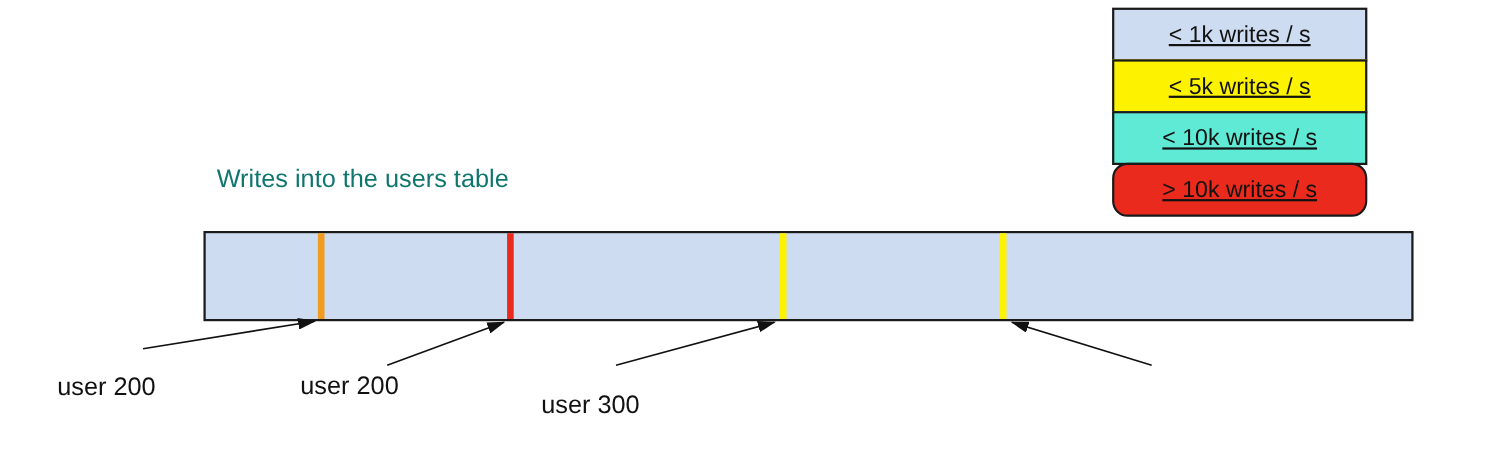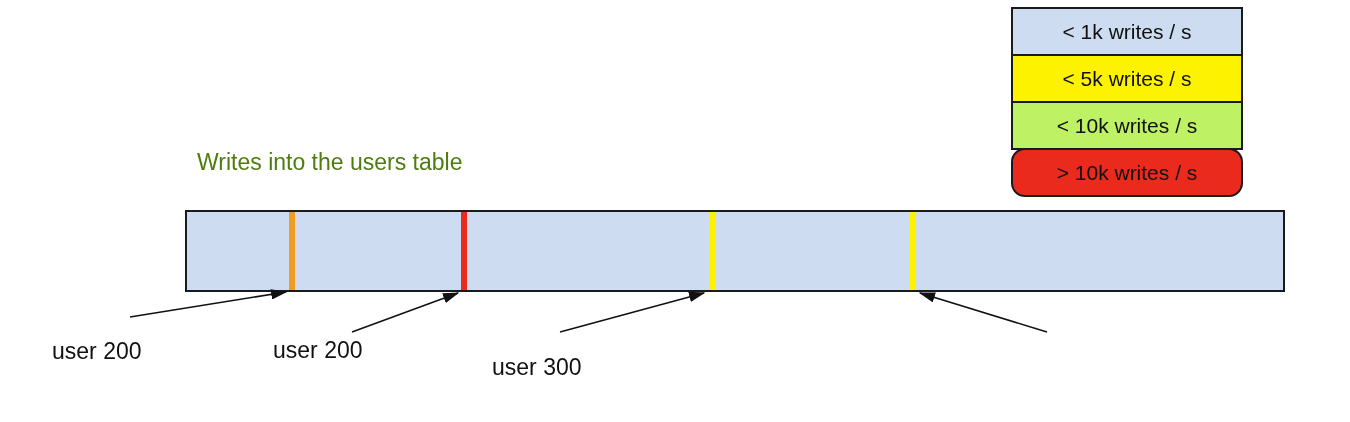--- a/index.html
+++ b/index.html
@@ -9,21 +9,21 @@
     height: 422px;
     background: #ffffff;
     font-family: "Liberation Sans", sans-serif;
     overflow: hidden;
   }
   .diagram-title {
     position: absolute;
     left: 197px;
     top: 149px;
     font-size: 23px;
-    color: #4d7c0f;
+    color: #0f766e;
     white-space: nowrap;
   }
   .table-bar {
     position: absolute;
     left: 185px;
     top: 210px;
     width: 1100px;
     height: 82px;
     background: #cddcf0;
     border: 2px solid #1a1a1a;
@@ -58,20 +58,21 @@
   .legend-row {
     height: 49px;
     border: 2px solid #1a1a1a;
     box-sizing: border-box;
     display: flex;
     align-items: center;
     justify-content: center;
     font-size: 21px;
     color: #111111;
     white-space: nowrap;
+    text-decoration: underline;
   }
   .legend-row + .legend-row { margin-top: -2px; }
 </style>
 </head>
 <body>
 
 <div class="canvas">
 
   <div class="diagram-title">Writes into the users table</div>
 
@@ -98,21 +99,21 @@
   <div class="user-label" style="left:273px; top:337px;text-align:right;">user 200</div>
   <div class="user-label" style="left:492px; top:354px;">user 300</div>
 
   <div class="legend">
     <div class="legend-row" style="background-color: rgb(205, 220, 240);">
       <span>&lt; 1k writes / s</span>
     </div>
     <div class="legend-row" style="background-color: rgb(253, 242, 0);">
       <span>&lt; 5k writes / s</span>
     </div>
-    <div class="legend-row" style="background-color: #bef264;">
+    <div class="legend-row" style="background-color: #5eead4;">
       <span>&lt; 10k writes / s</span>
     </div>
     <div class="legend-row" style="background-color: rgb(234, 42, 28); border-radius: 14px;">
       <span>&gt; 10k writes / s</span>
     </div>
   </div>
 
 </div>
 
 </body></html>

